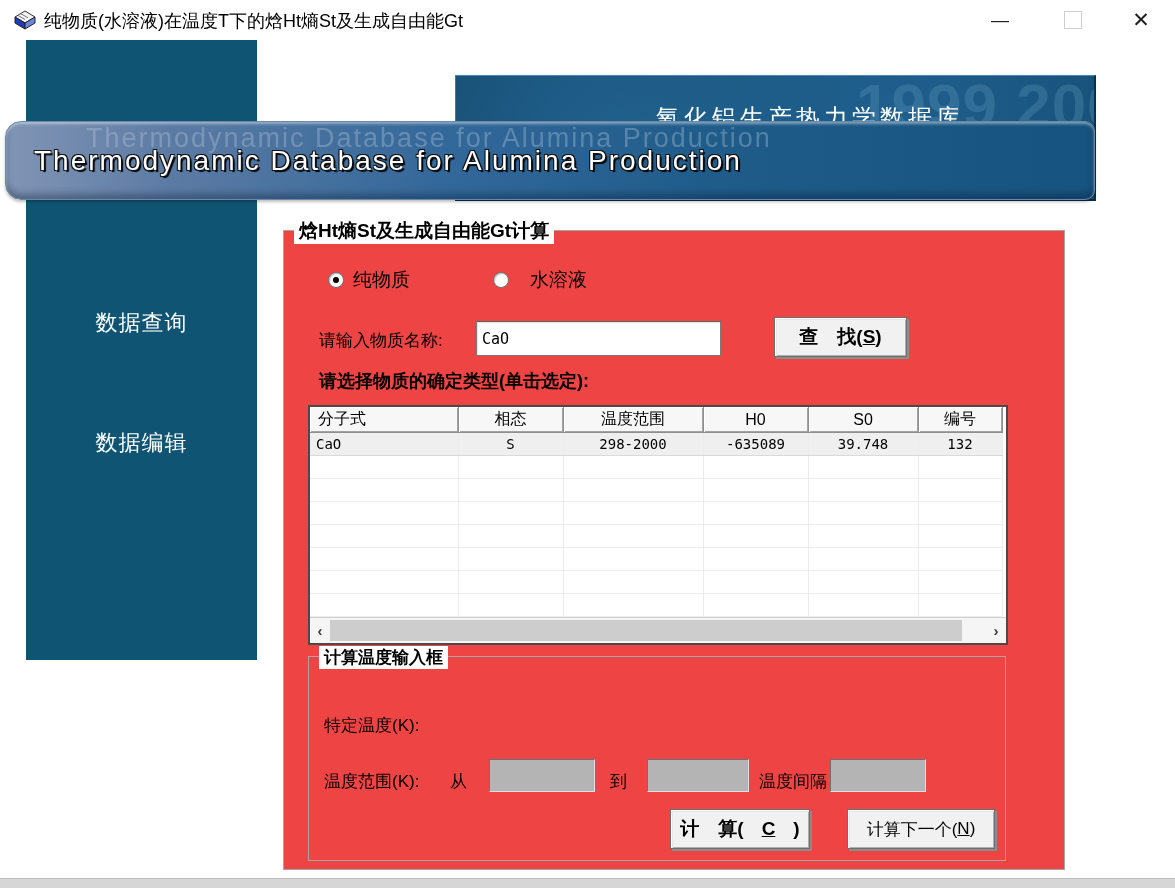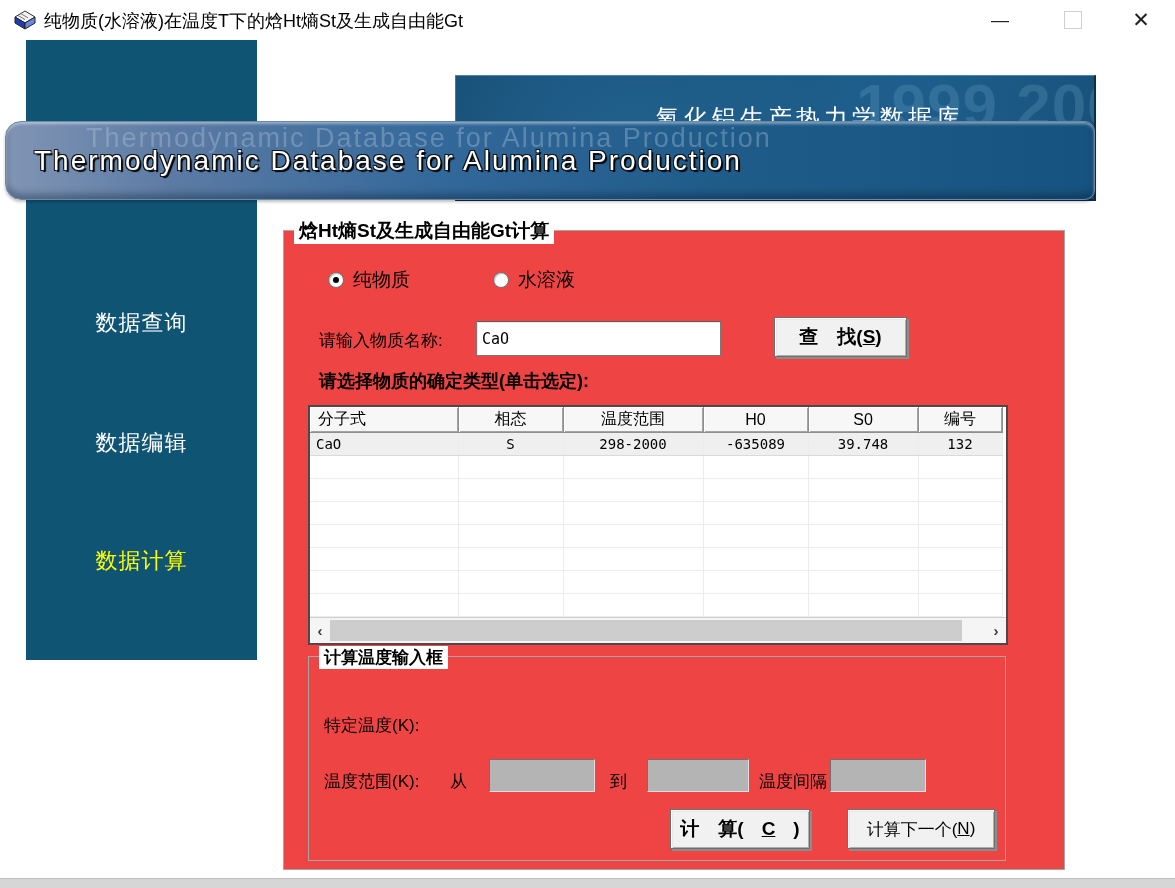--- a/index.html
+++ b/index.html
@@ -51,21 +51,21 @@
   .gb-outer>.gb-legend{font-size:19px;}
   .gb-inner{left:24px;top:425px;width:696px;height:203px;}
   .gb-inner>.gb-legend{font-size:17px;top:-11px;}
   
   .radio-row{position:absolute;left:44px;top:36px;display:flex;align-items:center;}
   .radio{display:flex;align-items:center;margin-right:70px;cursor:default;}
   .radio .circ{width:14px;height:14px;border-radius:50%;border:1px solid #6f6f6f;background:#fff;margin-right:9px;position:relative;
     box-shadow:inset 1px 1px 1px rgba(0,0,0,.25);}
   .radio .dot{position:absolute;left:4px;top:4px;width:6px;height:6px;border-radius:50%;background:#000;}
   .radio .lbl{font-size:19px;color:#000;}
-  .radio.r2{margin-left:13px;}
+  .radio.r2{margin-left:13px;gap:12px;}
   
   .textbox{position:absolute;background:#fff;border:1px solid #7a7a7a;border-top-color:#5f5f5f;
     box-shadow:inset 1px 1px 0 rgba(0,0,0,.10);display:flex;align-items:center;padding:0 5px;
     font-family:"DejaVu Sans Mono","Liberation Mono",monospace;font-size:15px;color:#000;}
   .graybox{position:absolute;background:#b4b4b4;border:1px solid;border-color:#707070 #dedede #dedede #707070;}
   .caret{display:inline-block;width:1px;height:17px;background:#000;margin-left:1px;}
   .vb-btn{position:absolute;display:flex;align-items:center;justify-content:center;background:#f1f1f1;color:#000;
     border:1px solid #6f6f6f;cursor:default;white-space:pre;
     box-shadow:inset 1px 1px 0 #ffffff, inset 2px 2px 0 #e7e7e7, inset -1px -1px 0 #aeaeae, 2px 2px 0 #8c8c8c;}
   .btn-search{left:490px;top:86px;width:131px;height:38px;font-size:19px;font-weight:bold;}
@@ -110,21 +110,20 @@
       <span class="sq"></span>
     </div>
   <div class="win-btn btn-close">
       <span>✕</span>
     </div>
 </div>
 
 <div class="sidebar">
   <div class="side-item si-0">数据查询</div>
   <div class="side-item si-1">数据编辑</div>
-  <div class="side-item si-2">数据计算</div>
   <div class="side-item si-3">帮　　助</div>
   <div class="side-item si-4">退　　出</div>
 </div>
 
 <div class="banner-panel">
   <div class="wm-years">1999 2004</div>
   <div class="wm-word">Alumina</div>
   <div class="banner-cn">氧化铝生产热力学数据库</div>
 </div>
 <div class="banner-ribbon">

